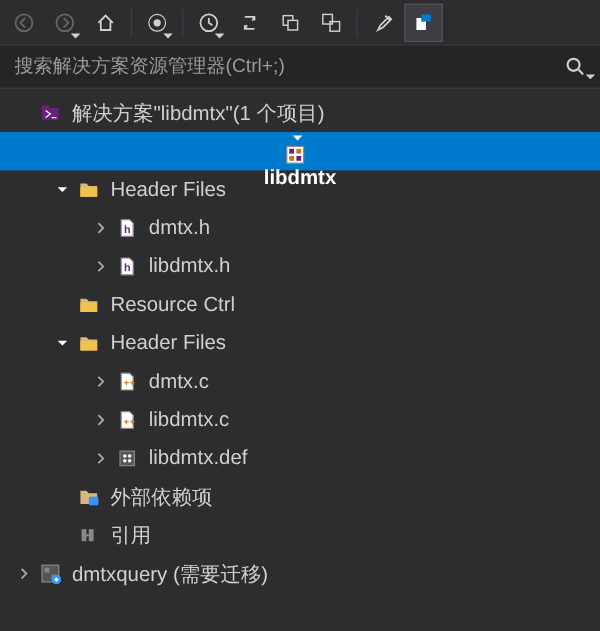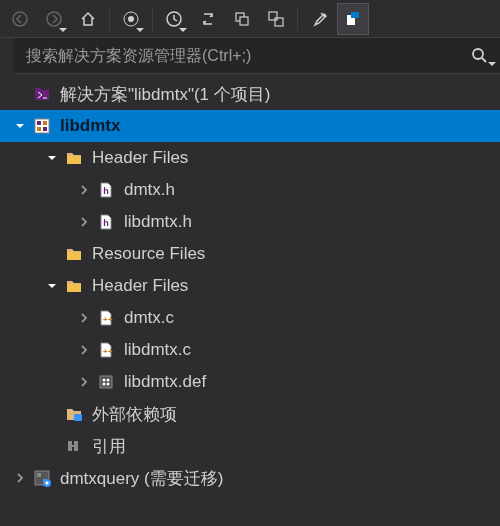--- a/index.html
+++ b/index.html
@@ -6,28 +6,28 @@
 body { width:500px; height:526px; background:#2d2d30; overflow:hidden; }
 .panel { display:flex; flex-direction:column; height:100%; }
 .titlebar { display:flex; align-items:center; background:#2d2d30; color:#fff; height:30px; padding:0 6px 0 12px; font-size:15px; border-top:2px solid #007acc; }
 .titlebar .spacer { flex:1; }
 .titlebar .tb-btn { width:24px; height:24px; display:flex; align-items:center; justify-content:center; cursor:pointer; color:#d0d0d0; }
 .toolbar { display:flex; align-items:center; background:#2d2d30; height:38px; border-bottom:1px solid #3e3e42; padding:0 4px; gap:2px; }
 .tb { width:32px; height:32px; display:flex; align-items:center; justify-content:center; cursor:pointer; color:#d0d0d0; position:relative; }
 .tb.sel { background:#3e3e42; border:1px solid #555; }
 .tb-sep { width:1px; height:24px; background:#3e3e42; margin:0 3px; }
 .dd::after { content:""; border-left:4px solid transparent; border-right:4px solid transparent; border-top:4px solid #d0d0d0; position:absolute; bottom:3px; right:3px; }
-.searchbar { display:flex; align-items:center; background:#252526; height:36px; border-bottom:1px solid #3e3e42;margin-left:14px; }
+.searchbar { display:flex; align-items:center; background:#252526; height:36px; border-bottom:1px solid #3e3e42; }
 .searchbar input { flex:1; background:transparent; border:none; outline:none; color:#d0d0d0; font-size:16px; padding:0 12px; }
 .searchbar input::placeholder { color:#999; }
 .searchbtn { width:40px; height:100%; display:flex; align-items:center; justify-content:center; cursor:pointer; color:#d0d0d0; position:relative; }
 .searchbtn::after { content:""; border-left:4px solid transparent; border-right:4px solid transparent; border-top:4px solid #d0d0d0; position:absolute; bottom:7px; right:4px; }
 .tree { flex:1; overflow:auto; padding:4px 0; }
 .node { display:flex; align-items:center; height:32px; cursor:pointer; color:#d0d0d0; font-size:17px; }
-.node.sel { background:#007acc; color:#0f172a; }
+.node.sel { background:#007acc; color:#ffffff;flex-direction:column; }
 .node.sel .label { font-weight:600; }
 .arrow { width:16px; height:16px; display:flex; align-items:center; justify-content:center; margin-right:4px; }
 .arrow svg { width:10px; height:10px; }
 .icon { width:20px; height:20px; display:flex; align-items:center; justify-content:center; margin-right:8px; }
 .icon svg { width:18px; height:18px; }
 .label { white-space:nowrap; }
 .indent { display:inline-block; }
 svg { pointer-events:none; }
 </style>
 </head>
@@ -185,21 +185,21 @@
       </div>
       <div class="node">
         <span class="indent" style="width:44px"></span>
         <span class="arrow"></span>
         <span class="icon">
           <svg viewBox="0 0 18 18">
             <path d="M2 4h5l2 2h7v9H2z" fill="#dcb67a"></path>
             <path d="M2 7h14v8H2z" fill="#f0c14b"></path>
           </svg>
         </span>
-        <span class="label">Resource Files</span>
+        <span class="label">Resource Ctrl</span>
       </div>
       <div class="node">
         <span class="indent" style="width:44px"></span>
         <span class="arrow">
           <svg viewBox="0 0 10 10">
             <path d="M1 3l4 4 4-4" fill="#fff"></path>
           </svg>
         </span>
         <span class="icon">
           <svg viewBox="0 0 18 18">

